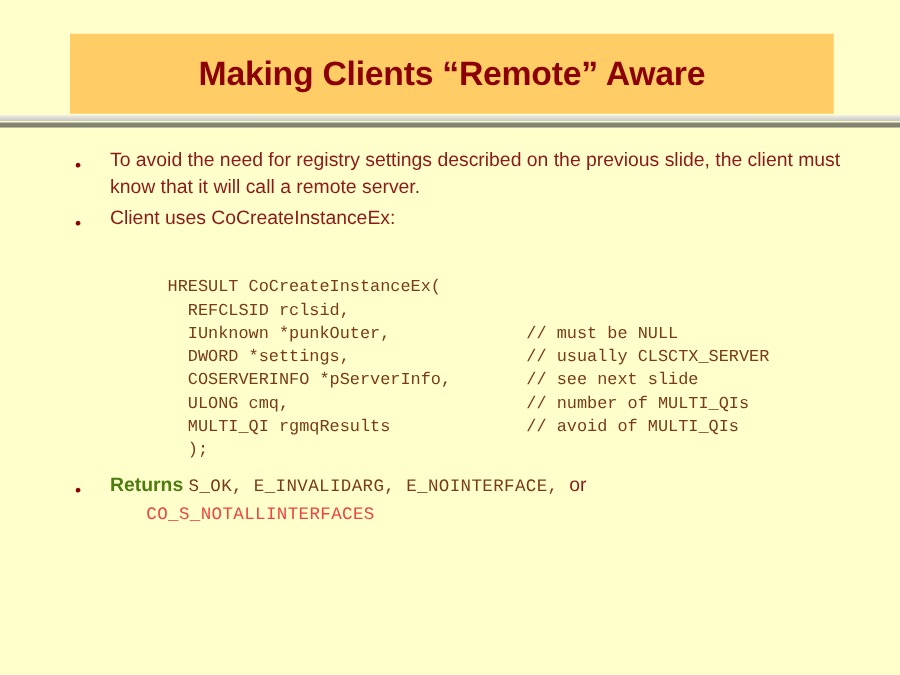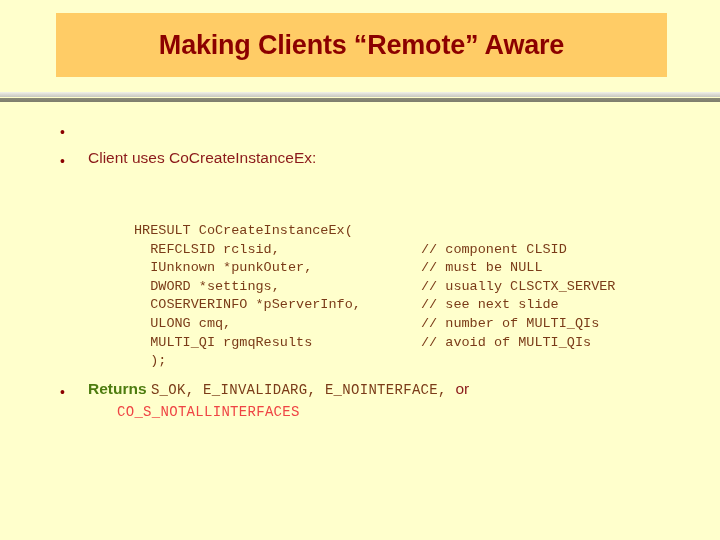--- a/index.html
+++ b/index.html
@@ -17,21 +17,21 @@
     position: relative;
     width: 720px;
     height: 540px;
     background: #FFFFCC;
   }
 
   
   .title-box {
     position: absolute;
     left: 56px;
-    top: 13px;
+    top: 27px;
     width: 611px;
     height: 64px;
     background: #FFCC66;
     display: flex;
     align-items: center;
     justify-content: center;
   }
   .title-text {
     font-family: "Liberation Sans", sans-serif;
     font-size: 27px;
@@ -173,39 +173,39 @@
   <div class="rule-wrap">
     <div class="rule-light"></div>
     <div class="rule-gap"></div>
     <div class="rule-dark"></div>
   </div>
 
   <div class="body">
 
     <div class="bullet-row b1">
       <span class="bullet-mark">•</span>
+      <span class="bullet-body">To avoid the need for registry settings described on the previous slide, the client must know that it will call a remote server.</span>
     </div>
 
     <div class="bullet-row b2">
       <span class="bullet-mark">•</span>
       <span class="bullet-body">Client uses CoCreateInstanceEx:</span>
     </div>
 
   </div>
 
   <div class="code-block">
 
     <div class="code-line">
       <span class="code-sig">HRESULT CoCreateInstanceEx(</span>
       <span class="code-cmt"></span>
     </div>
 
     <div class="code-line">
       <span class="code-sig">  REFCLSID rclsid,</span>
-      <span class="code-cmt">// component CLSID</span>
     </div>
 
     <div class="code-line">
       <span class="code-sig">  IUnknown *punkOuter,</span>
       <span class="code-cmt">// must be NULL</span>
     </div>
 
     <div class="code-line">
       <span class="code-sig">  DWORD *settings,</span>
       <span class="code-cmt">// usually CLSCTX_SERVER</span>

